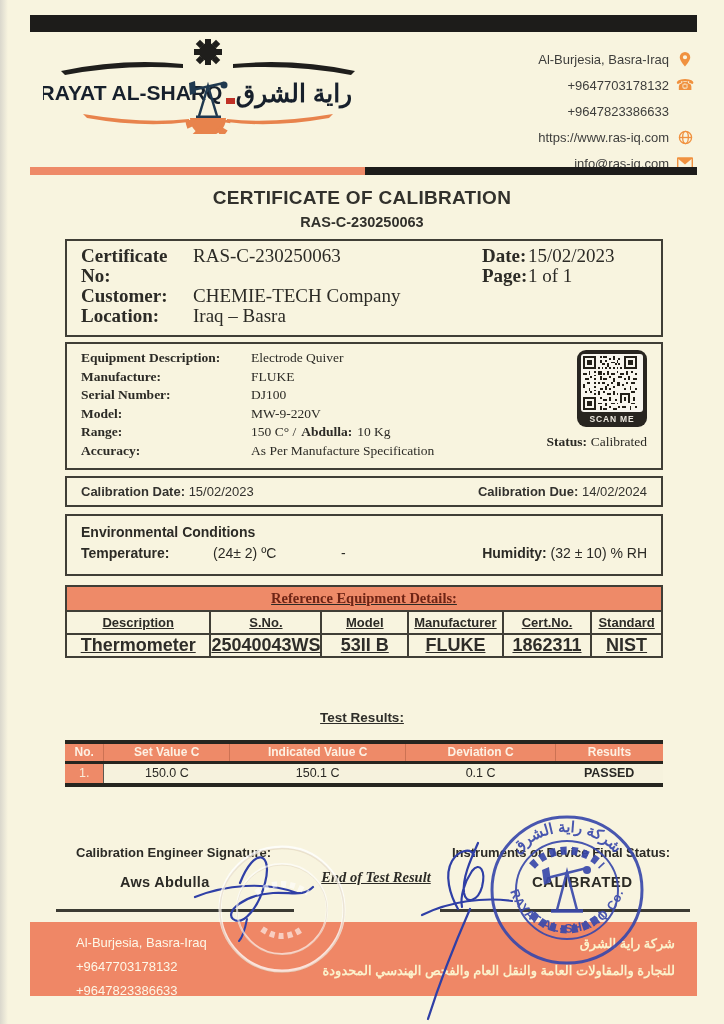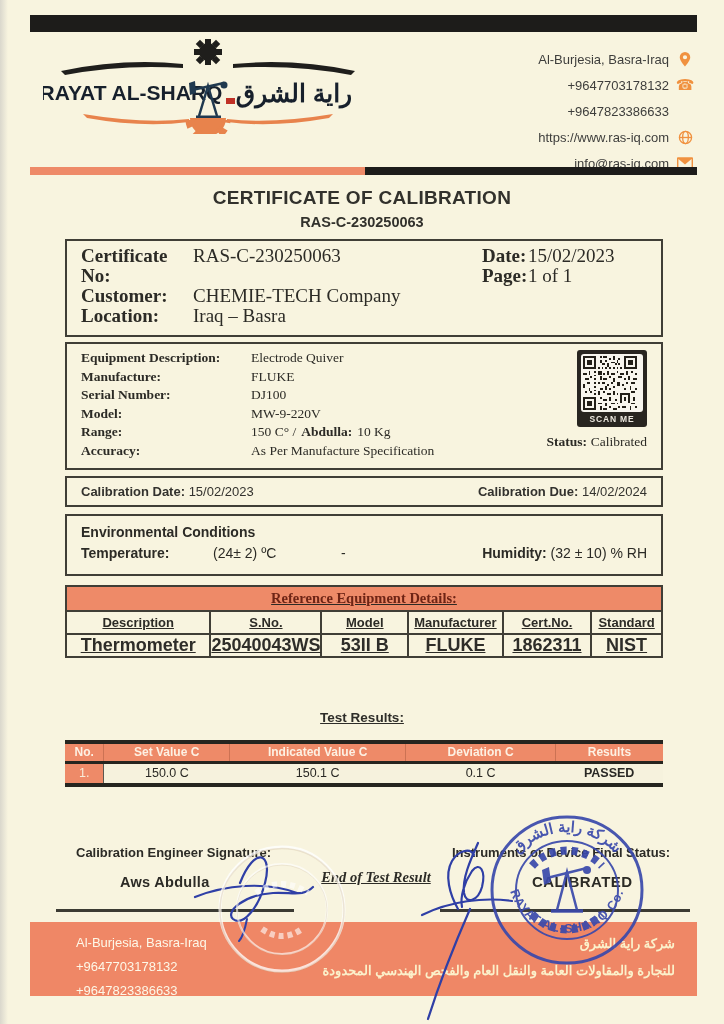--- a/index.html
+++ b/index.html
@@ -40,21 +40,21 @@
   .cert-right { width:165px; }
   .frow { display:flex; line-height:20px; }
   .flabel { font-weight:bold; font-family:"Liberation Serif", serif; }
   .fvalue { font-family:"Liberation Serif", serif; }
   .cert-left .flabel { width:112px; }
   .cert-right .flabel { width:46px; }
 
   .equip-box { margin-top:5px; padding:5px 14px 8px 14px; font-size:13.5px; position:relative; }
   .equip-box .flabel { width:170px; }
   .equip-box .frow { line-height:18.5px; }
-  .qr-wrap { position:absolute; top:6px; right:14px; width:70px; background:#282520; border-radius:3px; padding:4px 4px 3px 4px; text-align:center; }
+  .qr-wrap { position:absolute; top:6px; right:14px; width:70px; background:#282520; border-radius:9px; padding:4px 4px 3px 4px; text-align:center; }
   .qr-img { background:#f7f5ee; border-radius:3px; padding:2px; }
   .qr-img svg { display:block; width:54px; height:54px; }
   .qr-label { color:#ece8df; font-size:8.5px; font-weight:bold; letter-spacing:.8px; padding-top:2px; }
   .status-line { position:absolute; right:14px; bottom:18px; font-size:13.5px; }
 
   .caldate-box { margin-top:6px; padding:6px 14px; display:flex; justify-content:space-between; font-size:13px; }
   .sans-label { font-weight:bold; color:#33322e; }
   .sans-value { color:#33322e; }
 
   .env-box { margin-top:7px; padding:6px 14px 10px 14px; font-size:14px; }

